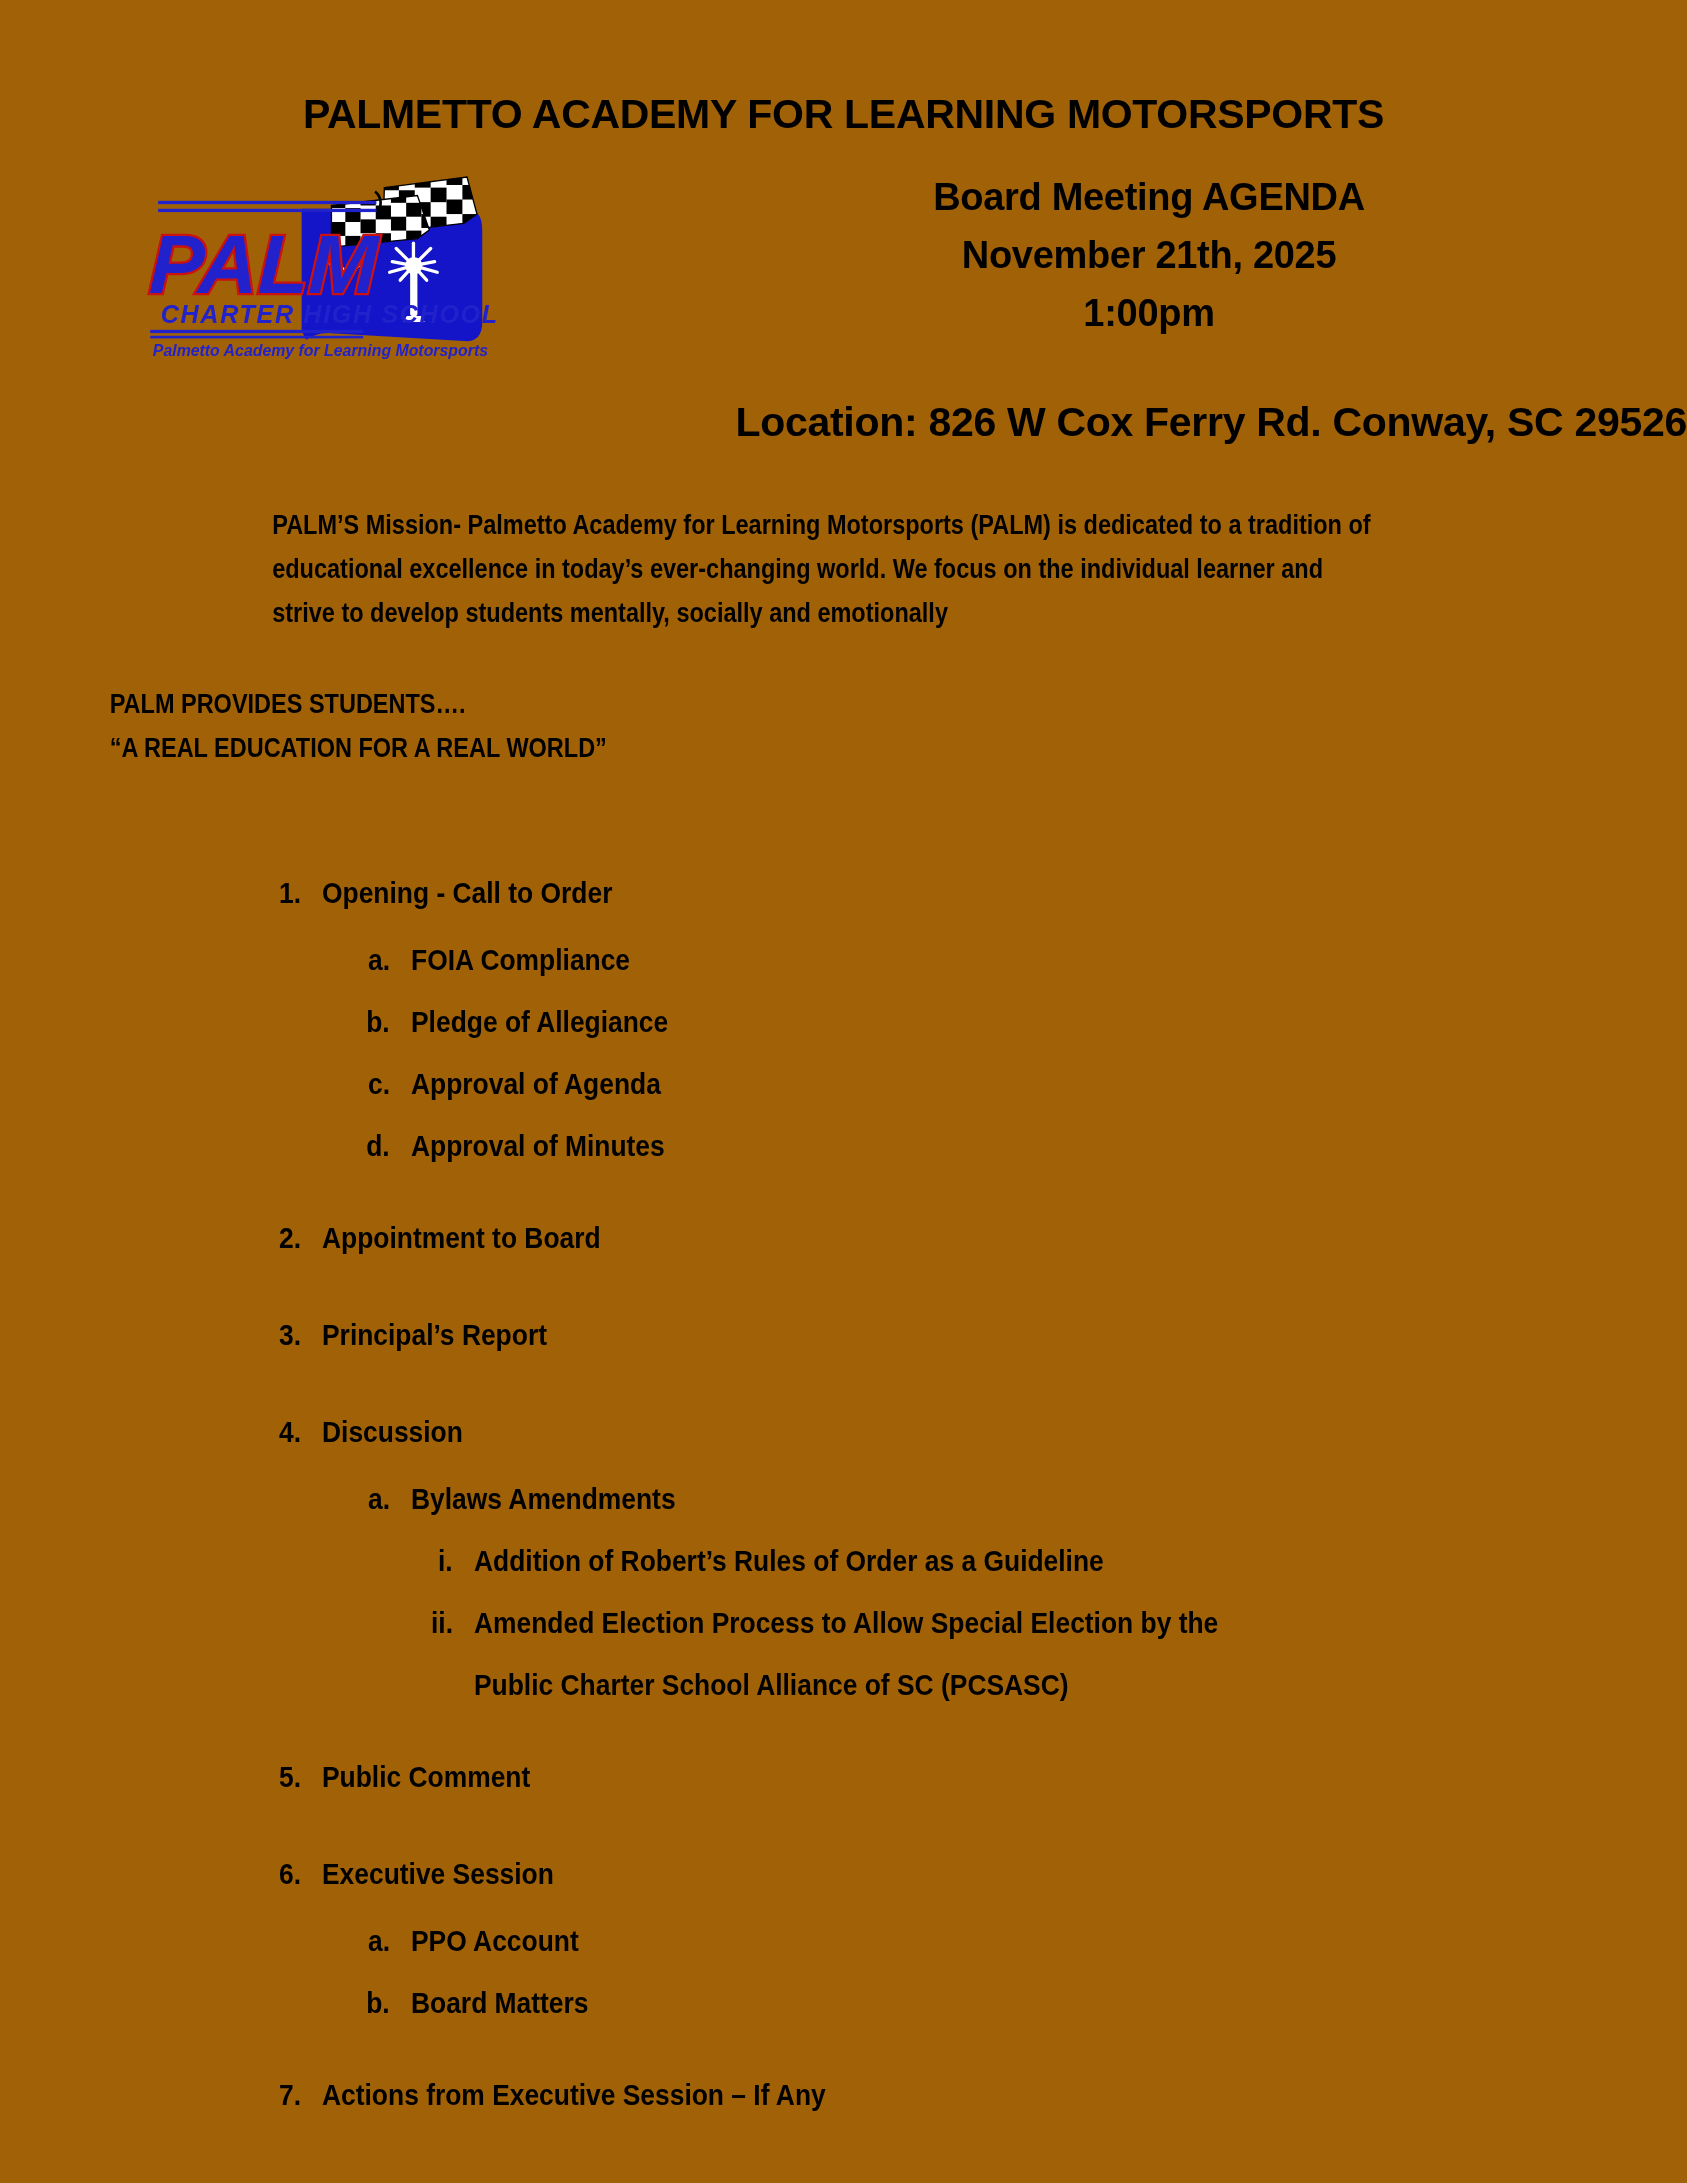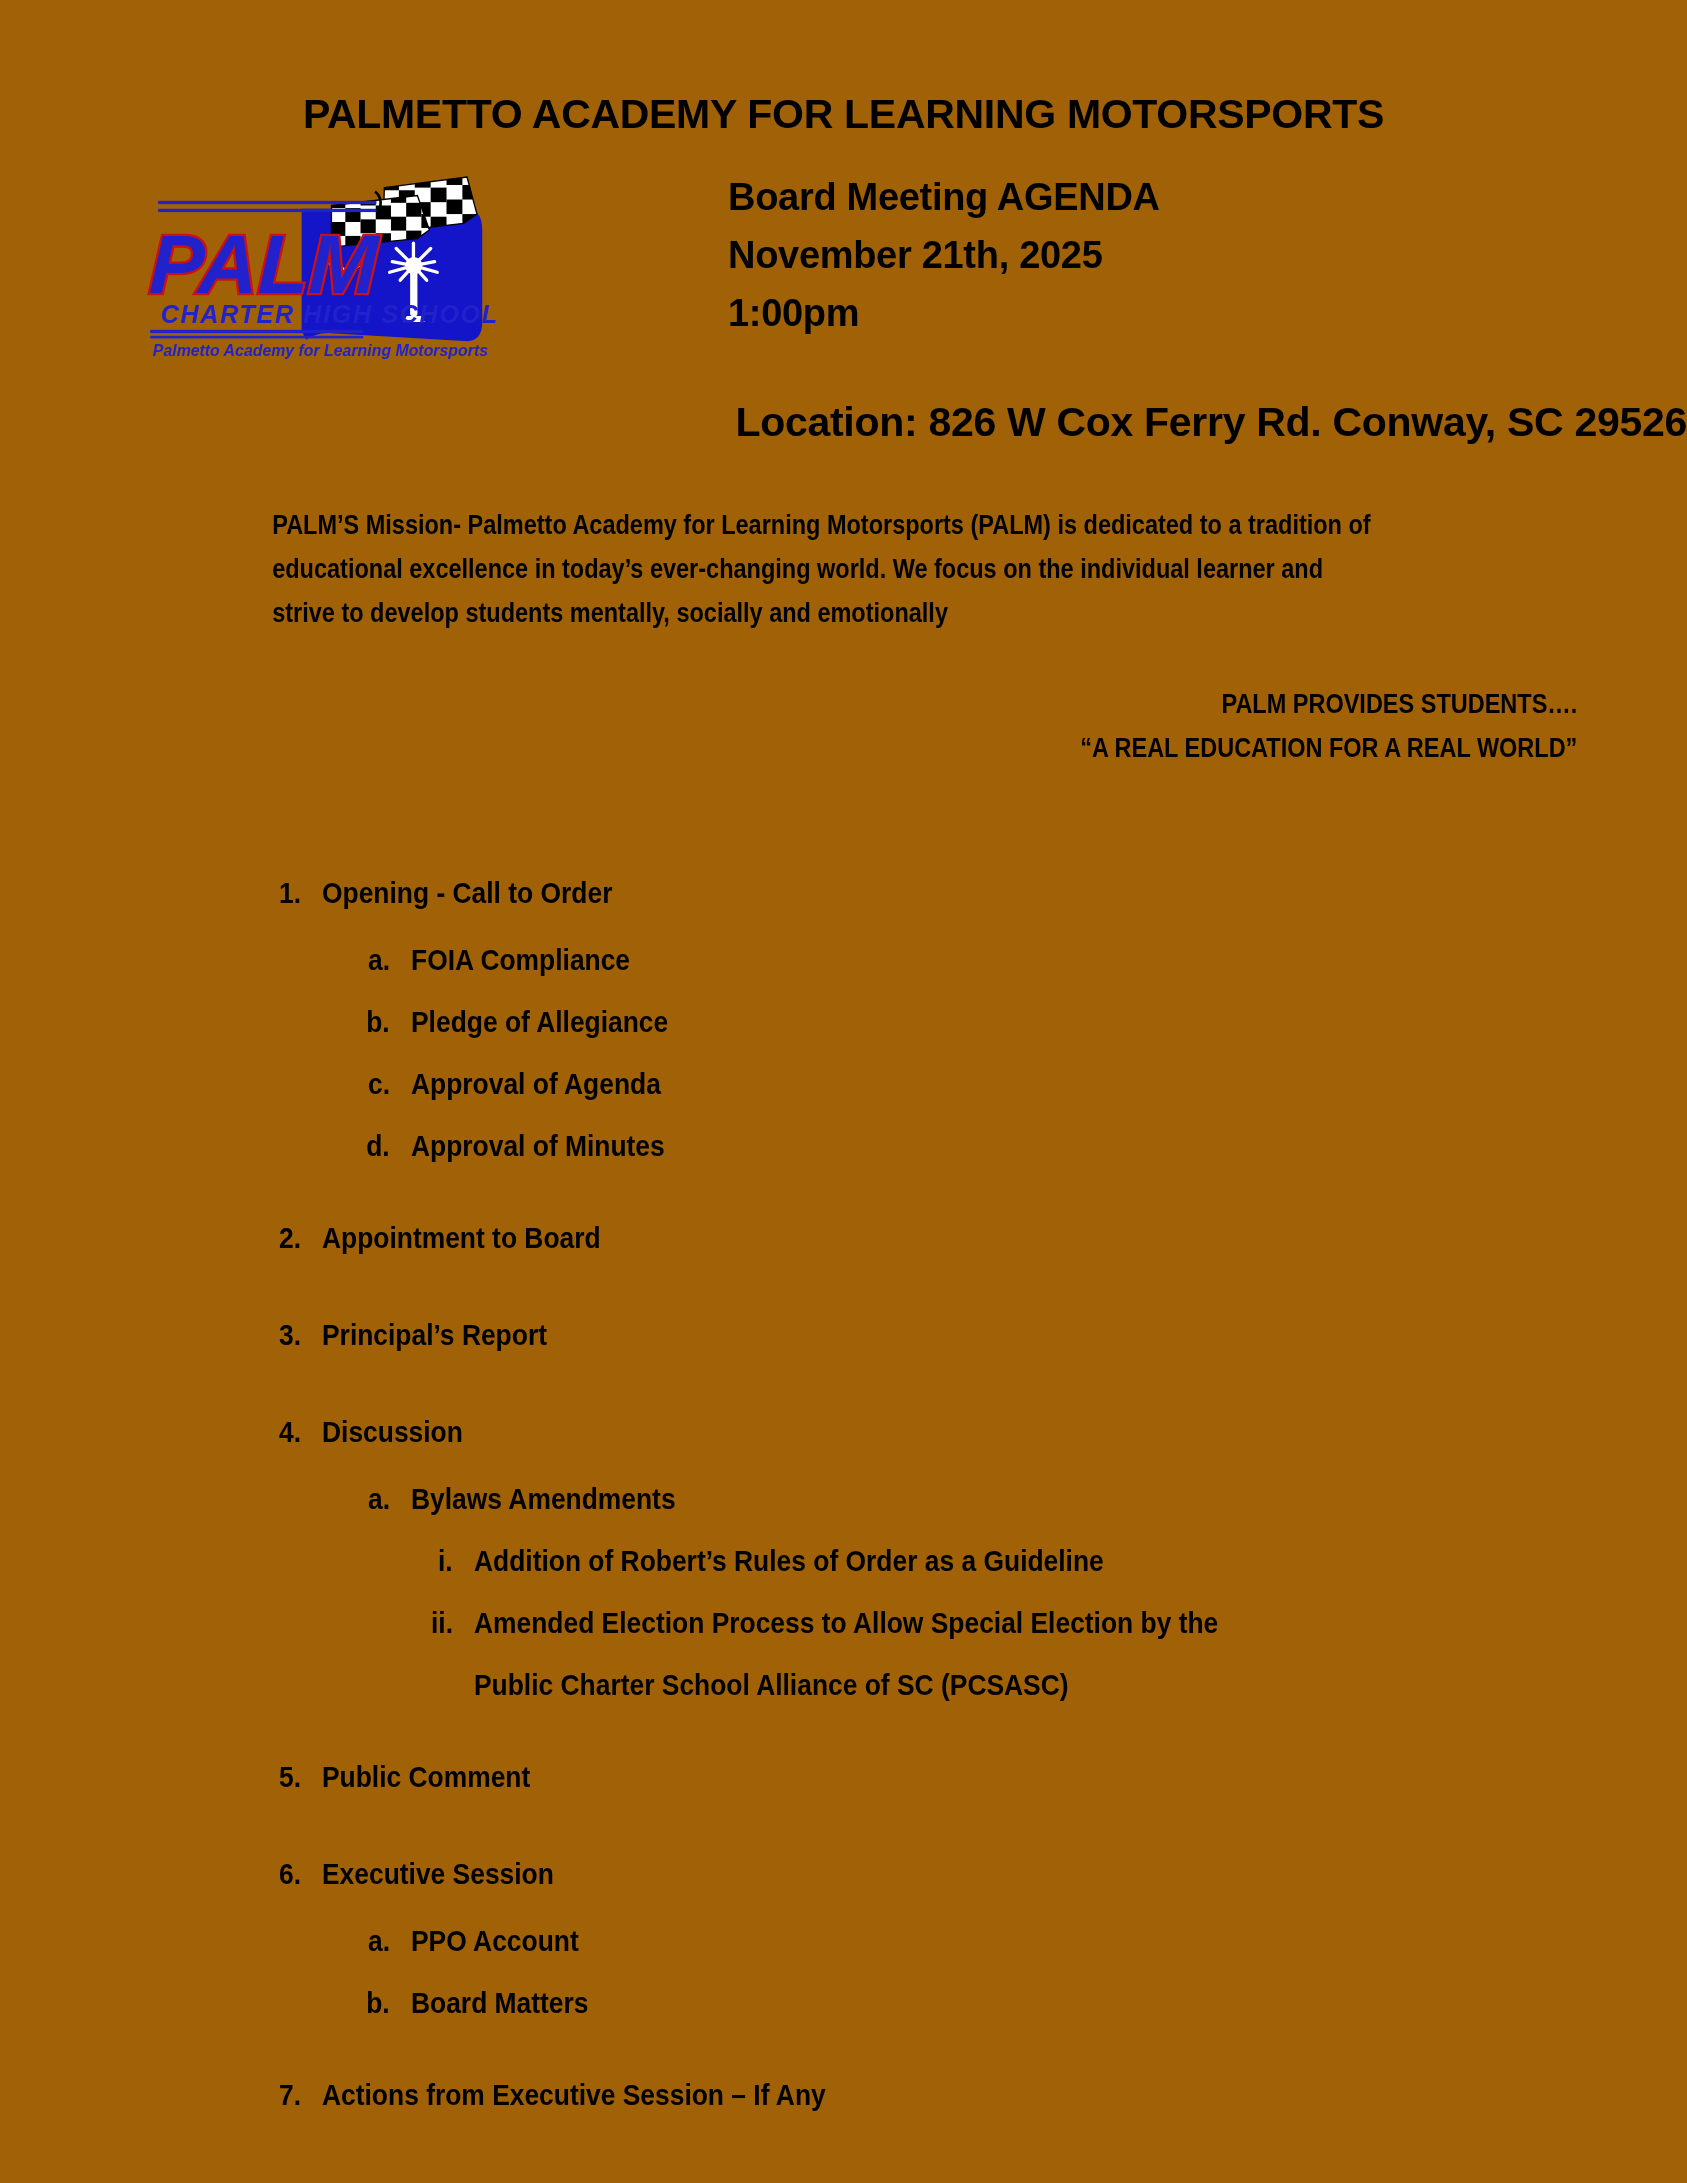--- a/index.html
+++ b/index.html
@@ -53,21 +53,21 @@
 
   .logo-col {
     width: 728px;
     display: flex;
     justify-content: center;
     padding-top: 6.6px;
   }
 
   .meeting-col {
     width: 959px;
-    text-align: left;
+    text-align: center;
     padding-right: 117px;
     padding-top: 6.6px;
   }
 
   .meeting-line {
     font-size: 38px;
     line-height: 1.52;
   }
 
   
@@ -92,21 +92,21 @@
   .mission .ln {
     font-family: "Liberation Sans Narrow", "Liberation Sans", sans-serif;
     font-weight: 700;
     font-size: 27px;
     line-height: 1.62;
     transform: scaleX(0.87);
     white-space: nowrap;
   }
 
   .provides {
-    text-align: right;
+    text-align: left;
     padding-top: 48px;
   }
   .provides .ln {
     font-family: "Liberation Sans Narrow", "Liberation Sans", sans-serif;
     font-weight: 700;
     font-size: 27px;
     line-height: 1.60;
     transform: scaleX(0.87);
     white-space: nowrap;
   }

